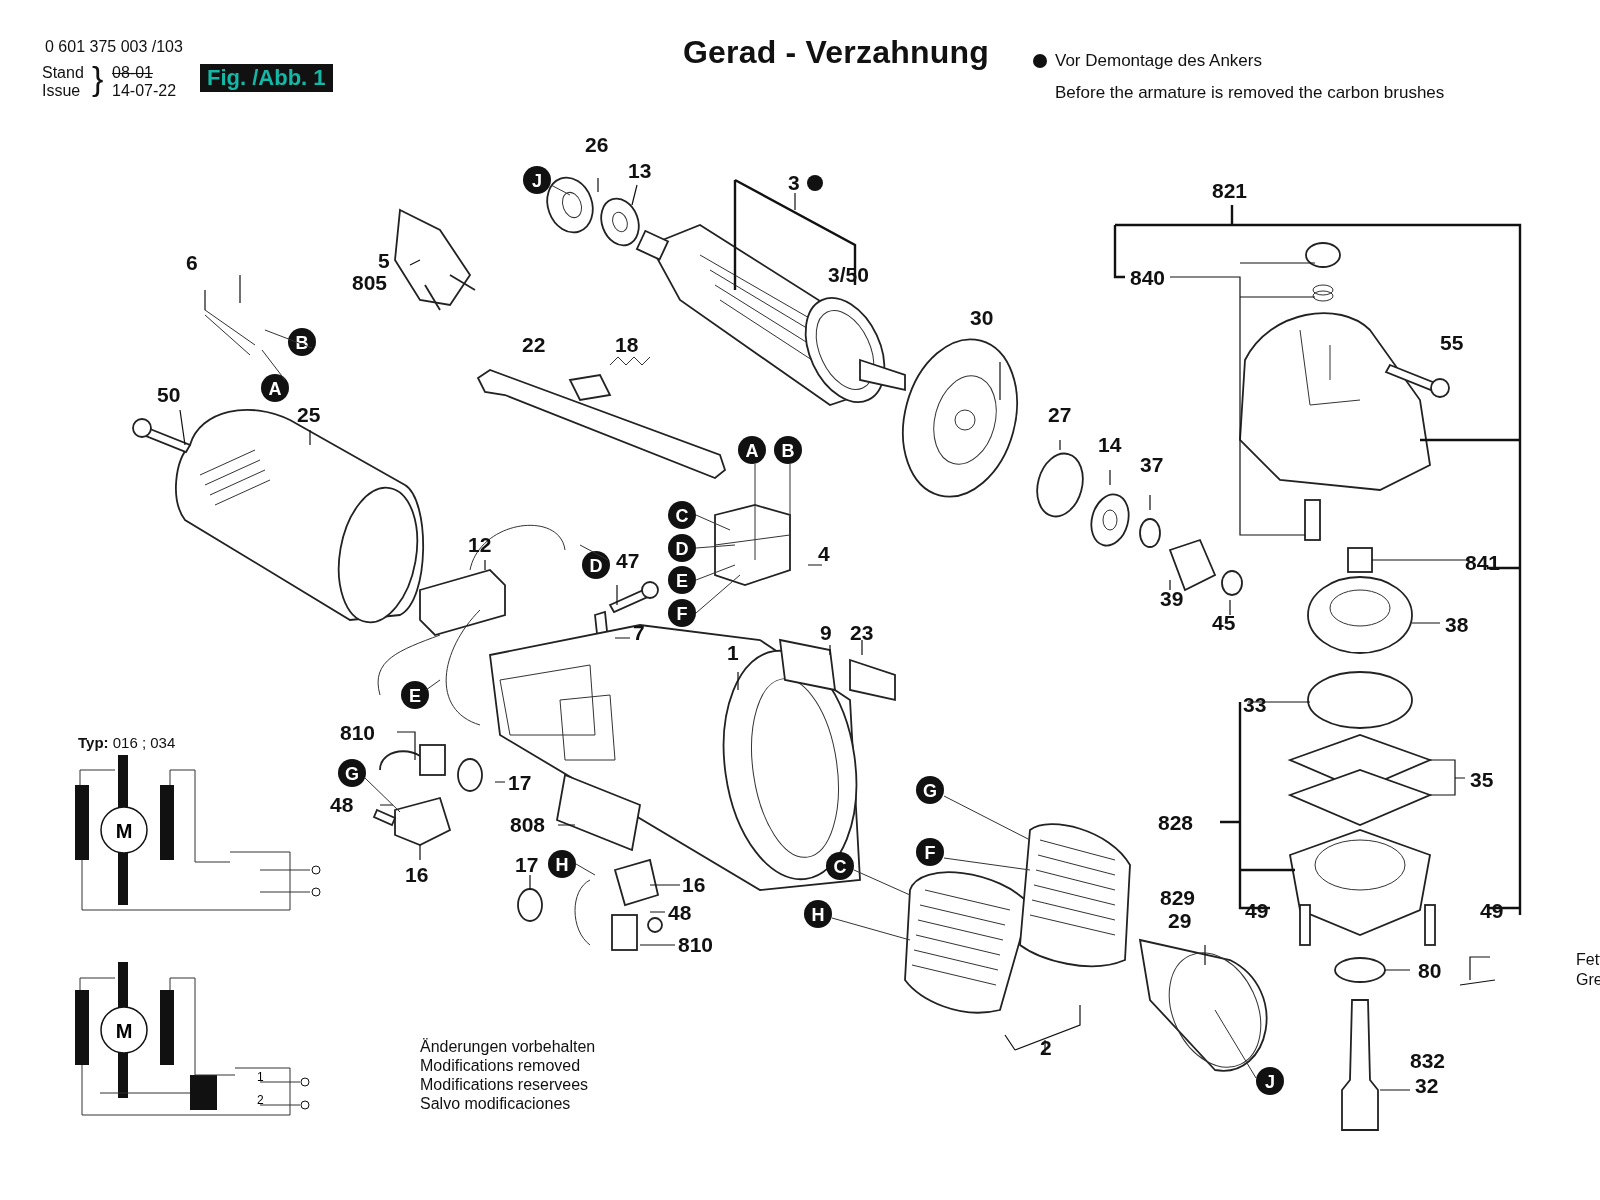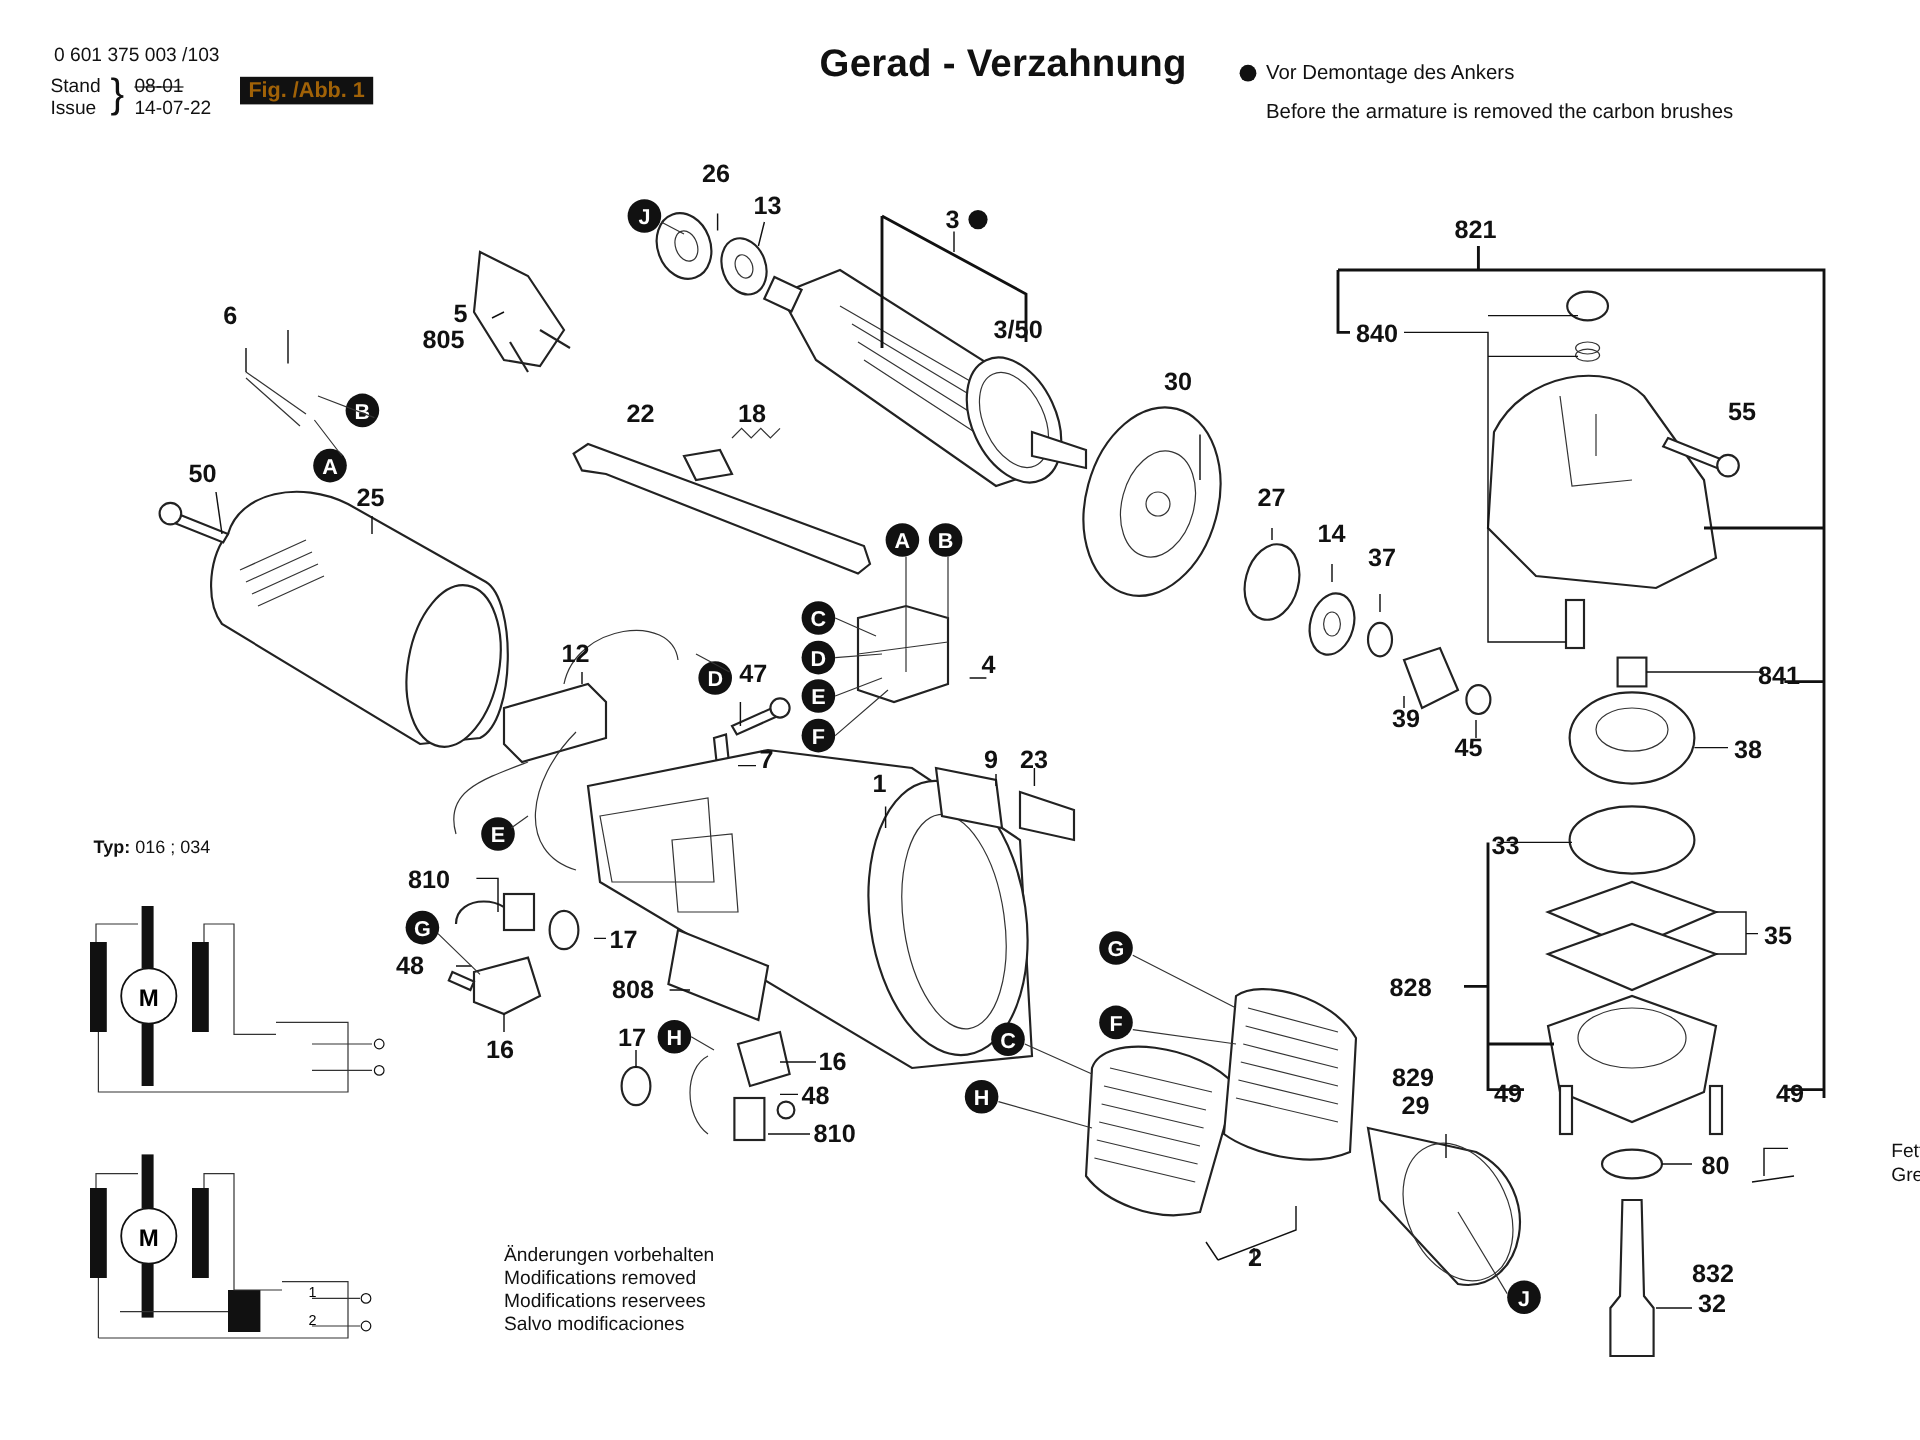--- a/index.html
+++ b/index.html
@@ -4,28 +4,28 @@
 <style>
   html, body { margin:0; padding:0; background:#ffffff; }
   body { width:1600px; height:1200px; position:relative; overflow:hidden;
          font-family:"Liberation Sans", sans-serif; color:#111; }
   .abs { position:absolute; }
   .hdr-code { left:45px; top:38px; font-size:16px; }
   .stand { left:42px; top:64px; font-size:16px; line-height:18px; }
   .brace { left:92px; top:60px; font-size:34px; line-height:36px; font-weight:300; }
   .dates { left:112px; top:64px; font-size:16px; line-height:18px; }
   .strike { text-decoration:line-through; }
-  .figbox { left:200px; top:64px; background:#111; color:#a16207; font-weight:bold;
-            font-size:18px; padding:1px 7px; }
+  .figbox { left:200px; top:64px; background:#111; color:#14b8a6; font-weight:bold;
+            font-size:22px; padding:1px 7px; }
   .title { left:683px; top:34px; font-size:32px; font-weight:bold; letter-spacing:0.2px; }
   .note { left:1055px; top:48px; font-size:17px; line-height:26px; }
   .note .dot { position:absolute; left:-22px; top:6px; width:14px; height:14px; border-radius:50%; background:#111; }
   .note p { margin:0; }
   .note .gap { height:6px; }
-  .typ { left:78px; top:698px; font-size:15px; }
+  .typ { left:78px; top:734px; font-size:15px; }
   .typ b { font-weight:bold; }
   .mods { left:420px; top:1037px; font-size:16px; line-height:19px; }
   .fett { left:1576px; top:950px; font-size:16px; line-height:20px; }
   svg#diagram { position:absolute; left:0; top:0; }
   .lbl { font-family:"Liberation Sans", sans-serif; font-weight:bold; font-size:21px; fill:#111; }
   .callout circle { fill:#111; }
   .callout text { fill:#fff; font-family:"Liberation Sans", sans-serif; font-weight:bold; font-size:18px; text-anchor:middle; dominant-baseline:central; }
   .ln { stroke:#111; stroke-width:1.2; fill:none; }
   .bk { stroke:#111; stroke-width:2.4; fill:none; }
   .part { stroke:#222; stroke-width:1.8; fill:#fff; }

